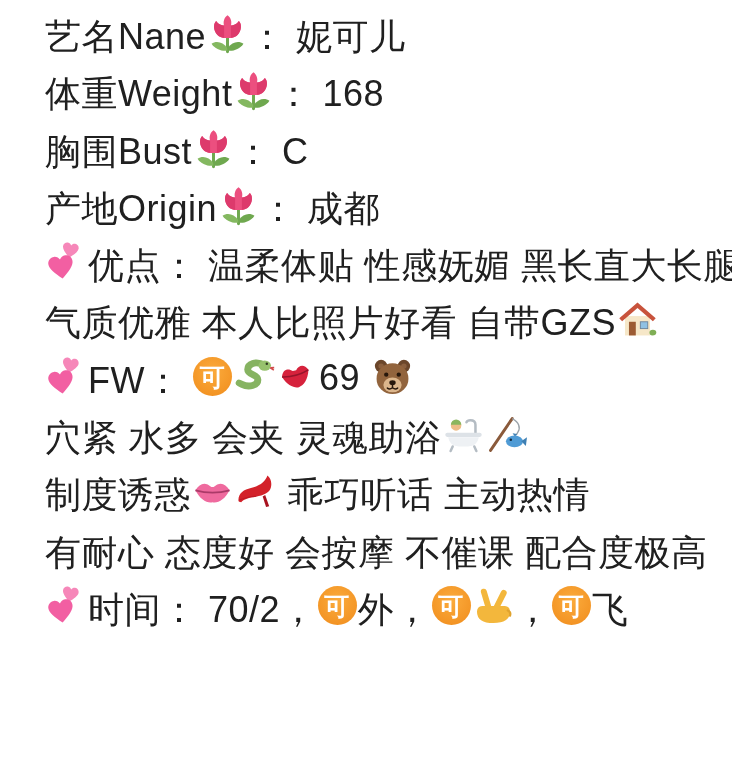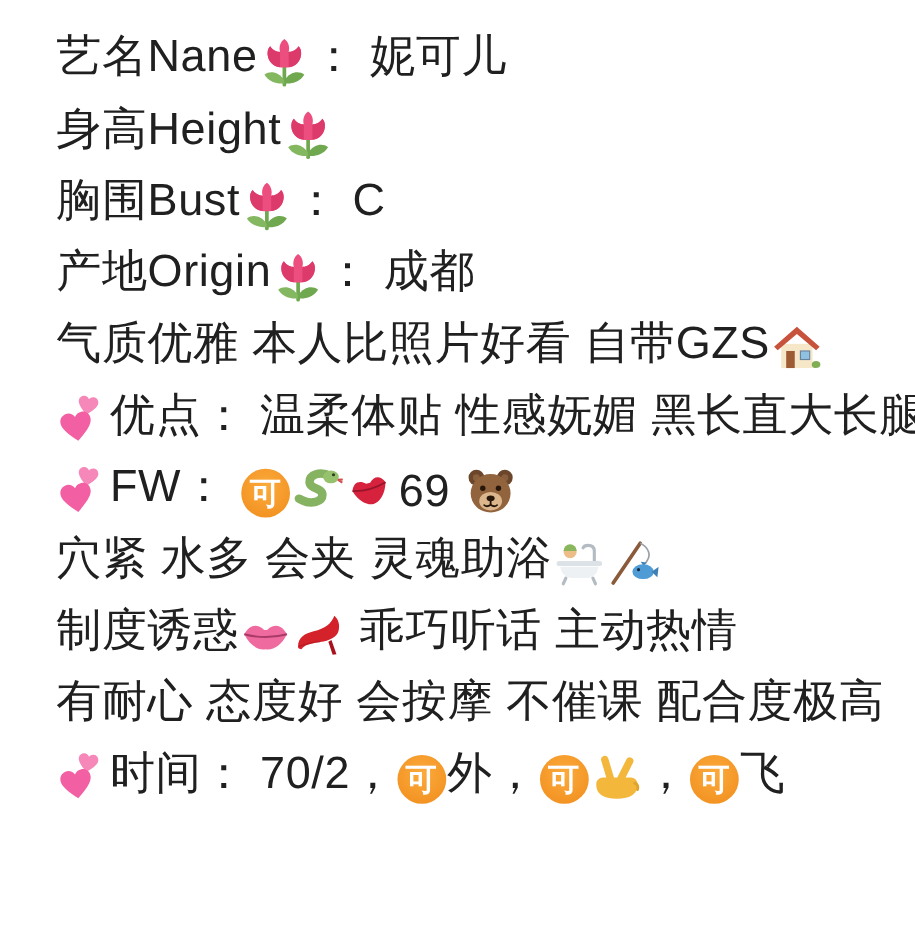--- a/index.html
+++ b/index.html
@@ -10,21 +10,21 @@
     background: #ffffff;
     overflow: hidden;
     font-family: "Liberation Sans", "DejaVu Sans", sans-serif;
   }
   .content {
     padding: 13px 0 0 45px;
     color: #202020;
   }
   .line {
     display: flex;
-    align-items: flex-end;
+    align-items: flex-start;
     height: 57.3px;
     font-size: 36px;
     font-weight: 400;
     white-space: pre;
     letter-spacing: 0.5px;
   }
   .txt {
     white-space: pre;
   }
   .emoji {
@@ -61,55 +61,55 @@
 <div class="content">
   <div id="lines">
       <div class="line"><span class="txt">艺名Nane</span><span class="emoji emoji-tulip"><svg viewBox="0 0 36 36">
             <path d="M18 20 L18 34" stroke="#6fa84f" stroke-width="2.6" stroke-linecap="round" fill="none"></path>
             <path d="M18 31 C14 25 8 24 4 27 C7 32 14 34 18 33 Z" fill="#84b860"></path>
             <path d="M18 31 C22 25 28 24 32 27 C29 32 22 34 18 33 Z" fill="#6fa84f"></path>
             <path d="M8 7 C5 10 6 16 9 19 C12 22 15 22 18 22 C21 22 24 22 27 19 C30 16 31 10 28 7 C26 10 23 11 21 11 C22 8 21 4 18 2 C15 4 14 8 15 11 C13 11 10 10 8 7Z" fill="#ec4f7f"></path>
             <path d="M8 7 C10 10 13 11 15 11 L15 21.8 C12.5 21.5 10.5 20.5 9 19 C6 16 5 10 8 7Z" fill="#dd3a6c"></path>
             <path d="M28 7 C26 10 23 11 21 11 L21 21.8 C23.5 21.5 25.5 20.5 27 19 C30 16 31 10 28 7Z" fill="#dd3a6c"></path>
           </svg></span><span class="txt">： 妮可儿</span></div>
-      <div class="line"><span class="txt">身高Height</span><span class="emoji emoji-tulip"><svg viewBox="0 0 36 36">
+      <div class="line"><span class="txt">体重Weight</span><span class="emoji emoji-tulip"><svg viewBox="0 0 36 36">
             <path d="M18 20 L18 34" stroke="#6fa84f" stroke-width="2.6" stroke-linecap="round" fill="none"></path>
             <path d="M18 31 C14 25 8 24 4 27 C7 32 14 34 18 33 Z" fill="#84b860"></path>
             <path d="M18 31 C22 25 28 24 32 27 C29 32 22 34 18 33 Z" fill="#6fa84f"></path>
             <path d="M8 7 C5 10 6 16 9 19 C12 22 15 22 18 22 C21 22 24 22 27 19 C30 16 31 10 28 7 C26 10 23 11 21 11 C22 8 21 4 18 2 C15 4 14 8 15 11 C13 11 10 10 8 7Z" fill="#ec4f7f"></path>
             <path d="M8 7 C10 10 13 11 15 11 L15 21.8 C12.5 21.5 10.5 20.5 9 19 C6 16 5 10 8 7Z" fill="#dd3a6c"></path>
             <path d="M28 7 C26 10 23 11 21 11 L21 21.8 C23.5 21.5 25.5 20.5 27 19 C30 16 31 10 28 7Z" fill="#dd3a6c"></path>
-          </svg></span></div>
+          </svg></span><span class="txt">： 168</span></div>
       <div class="line"><span class="txt">胸围Bust</span><span class="emoji emoji-tulip"><svg viewBox="0 0 36 36">
             <path d="M18 20 L18 34" stroke="#6fa84f" stroke-width="2.6" stroke-linecap="round" fill="none"></path>
             <path d="M18 31 C14 25 8 24 4 27 C7 32 14 34 18 33 Z" fill="#84b860"></path>
             <path d="M18 31 C22 25 28 24 32 27 C29 32 22 34 18 33 Z" fill="#6fa84f"></path>
             <path d="M8 7 C5 10 6 16 9 19 C12 22 15 22 18 22 C21 22 24 22 27 19 C30 16 31 10 28 7 C26 10 23 11 21 11 C22 8 21 4 18 2 C15 4 14 8 15 11 C13 11 10 10 8 7Z" fill="#ec4f7f"></path>
             <path d="M8 7 C10 10 13 11 15 11 L15 21.8 C12.5 21.5 10.5 20.5 9 19 C6 16 5 10 8 7Z" fill="#dd3a6c"></path>
             <path d="M28 7 C26 10 23 11 21 11 L21 21.8 C23.5 21.5 25.5 20.5 27 19 C30 16 31 10 28 7Z" fill="#dd3a6c"></path>
           </svg></span><span class="txt">： C</span></div>
       <div class="line"><span class="txt">产地Origin</span><span class="emoji emoji-tulip"><svg viewBox="0 0 36 36">
             <path d="M18 20 L18 34" stroke="#6fa84f" stroke-width="2.6" stroke-linecap="round" fill="none"></path>
             <path d="M18 31 C14 25 8 24 4 27 C7 32 14 34 18 33 Z" fill="#84b860"></path>
             <path d="M18 31 C22 25 28 24 32 27 C29 32 22 34 18 33 Z" fill="#6fa84f"></path>
             <path d="M8 7 C5 10 6 16 9 19 C12 22 15 22 18 22 C21 22 24 22 27 19 C30 16 31 10 28 7 C26 10 23 11 21 11 C22 8 21 4 18 2 C15 4 14 8 15 11 C13 11 10 10 8 7Z" fill="#ec4f7f"></path>
             <path d="M8 7 C10 10 13 11 15 11 L15 21.8 C12.5 21.5 10.5 20.5 9 19 C6 16 5 10 8 7Z" fill="#dd3a6c"></path>
             <path d="M28 7 C26 10 23 11 21 11 L21 21.8 C23.5 21.5 25.5 20.5 27 19 C30 16 31 10 28 7Z" fill="#dd3a6c"></path>
           </svg></span><span class="txt">： 成都</span></div>
+      <div class="line"><span class="emoji emoji-two-hearts"><svg viewBox="0 0 40 40">
+            <path transform="translate(15 0) scale(0.55) rotate(10 16 14)" d="M16 28 C8 21 2 15 2 9.5 C2 5 5.5 2 9.5 2 C12.4 2 14.8 3.8 16 6 C17.2 3.8 19.6 2 22.5 2 C26.5 2 30 5 30 9.5 C30 15 24 21 16 28Z" fill="#f687b9"></path>
+            <path transform="translate(1 12) scale(0.85) rotate(-8 16 14)" d="M16 28 C8 21 2 15 2 9.5 C2 5 5.5 2 9.5 2 C12.4 2 14.8 3.8 16 6 C17.2 3.8 19.6 2 22.5 2 C26.5 2 30 5 30 9.5 C30 15 24 21 16 28Z" fill="#f25fa2"></path>
+          </svg></span><span class="txt">优点： 温柔体贴 性感妩媚 黑长直大长腿</span></div>
       <div class="line"><span class="txt">气质优雅 本人比照片好看 自带GZS</span><span class="emoji emoji-house"><svg viewBox="0 0 36 36">
             <rect x="7" y="15" width="22" height="17" fill="#f6e7c8"></rect>
             <path d="M2 17 L18 3 L34 17 L31.5 19.5 L18 8 L4.5 19.5 Z" fill="#c8533c"></path>
             <rect x="10.5" y="20" width="6" height="12" fill="#9c5b33"></rect>
             <rect x="20.5" y="20" width="6.5" height="6" fill="#8fc1e3" stroke="#6b839a" stroke-width="0.8"></rect>
             <path d="M31 32 q3.5 0 3.5 -2.5 q0 -2.5 -3 -2.5 q-3 0 -3 2.5 q0 2.5 2.5 2.5z" fill="#7fae55"></path>
           </svg></span></div>
-      <div class="line"><span class="emoji emoji-two-hearts"><svg viewBox="0 0 40 40">
-            <path transform="translate(15 0) scale(0.55) rotate(10 16 14)" d="M16 28 C8 21 2 15 2 9.5 C2 5 5.5 2 9.5 2 C12.4 2 14.8 3.8 16 6 C17.2 3.8 19.6 2 22.5 2 C26.5 2 30 5 30 9.5 C30 15 24 21 16 28Z" fill="#f687b9"></path>
-            <path transform="translate(1 12) scale(0.85) rotate(-8 16 14)" d="M16 28 C8 21 2 15 2 9.5 C2 5 5.5 2 9.5 2 C12.4 2 14.8 3.8 16 6 C17.2 3.8 19.6 2 22.5 2 C26.5 2 30 5 30 9.5 C30 15 24 21 16 28Z" fill="#f25fa2"></path>
-          </svg></span><span class="txt">优点： 温柔体贴 性感妩媚 黑长直大长腿</span></div>
       <div class="line"><span class="emoji emoji-two-hearts"><svg viewBox="0 0 40 40">
             <path transform="translate(15 0) scale(0.55) rotate(10 16 14)" d="M16 28 C8 21 2 15 2 9.5 C2 5 5.5 2 9.5 2 C12.4 2 14.8 3.8 16 6 C17.2 3.8 19.6 2 22.5 2 C26.5 2 30 5 30 9.5 C30 15 24 21 16 28Z" fill="#f687b9"></path>
             <path transform="translate(1 12) scale(0.85) rotate(-8 16 14)" d="M16 28 C8 21 2 15 2 9.5 C2 5 5.5 2 9.5 2 C12.4 2 14.8 3.8 16 6 C17.2 3.8 19.6 2 22.5 2 C26.5 2 30 5 30 9.5 C30 15 24 21 16 28Z" fill="#f25fa2"></path>
           </svg></span><span class="txt">FW： </span><span class="emoji emoji-accept"><span class="accept-char">可</span></span><span class="emoji emoji-snake"><svg viewBox="0 0 36 36">
             <path d="M27 7 C19 3 12 6 12 11 C12 16 21 15 21 20 C21 25 13 27 7 24 L4.5 22.8" fill="none" stroke="#86b361" stroke-width="6" stroke-linecap="round"></path>
             <ellipse cx="27" cy="7.5" rx="5.5" ry="4.5" fill="#97c26d"></ellipse>
             <circle cx="28.8" cy="6" r="1.1" fill="#2f3a22"></circle>
             <path d="M31.8 9.5 L35 11.5 M31.8 9.5 L35.3 9.3" stroke="#d14b4b" stroke-width="1.4" fill="none"></path>
           </svg></span><span class="emoji emoji-kiss-mark"><svg viewBox="0 0 36 36">
             <g transform="rotate(-15 18 18)">

